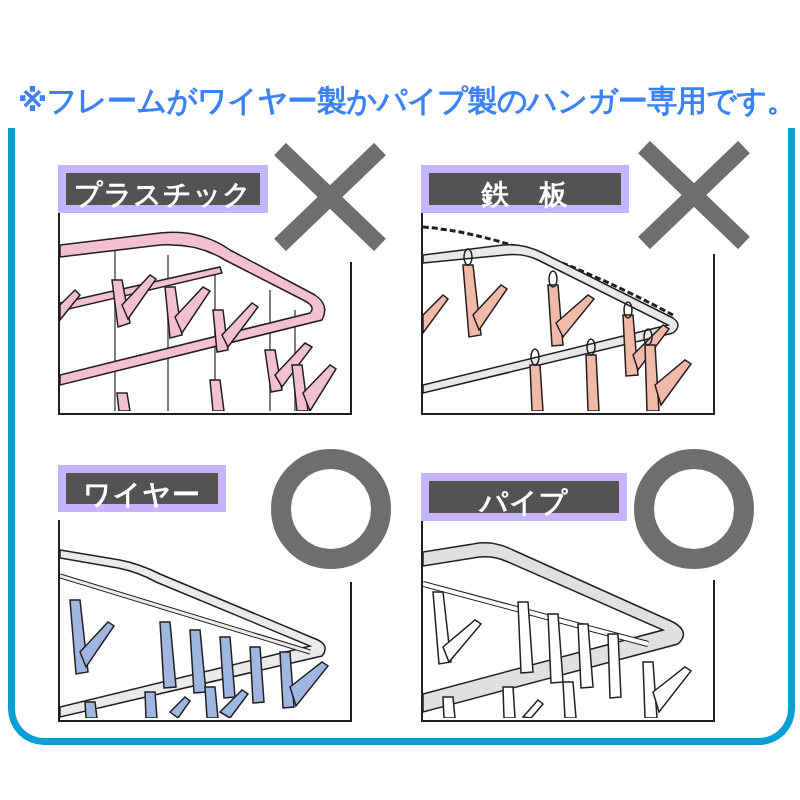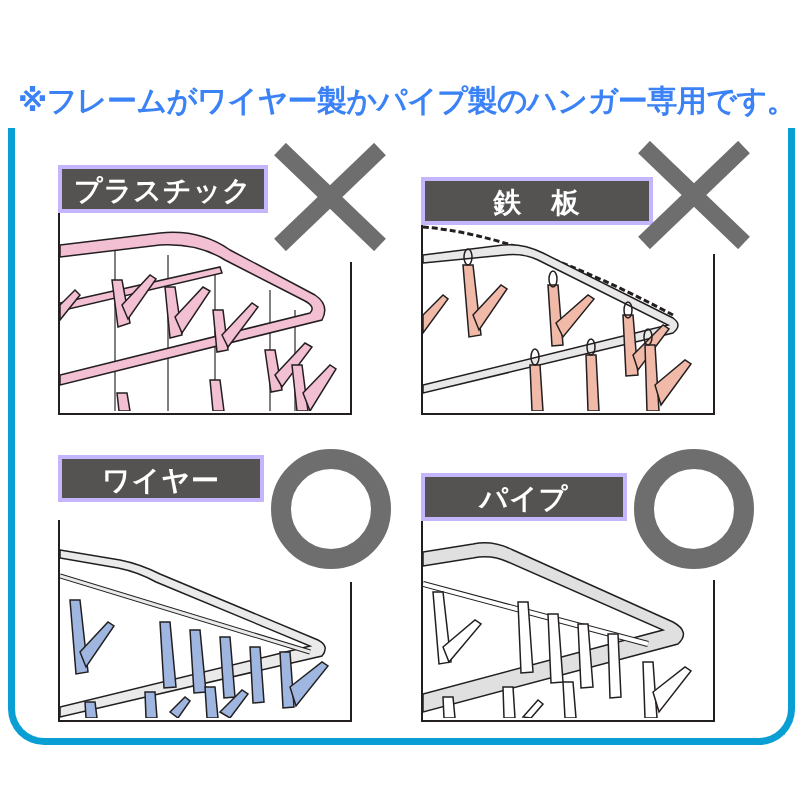--- a/index.html
+++ b/index.html
@@ -16,21 +16,21 @@
   .notice .line2 { padding-left: 36px; }
   .frame {
     position: absolute; left: 8px; top: 128px; width: 773px; height: 610px;
     border: 7px solid #0a9fd4; border-top: none;
     border-radius: 0 0 36px 36px;
   }
   .panel { position: absolute; }
   .label-box {
     position: absolute; background: #555352; color: #ffffff;
     font-weight: bold; font-size: 28px; line-height: 44px; text-align: center;
-    border: 4px solid #c4b5fd; box-sizing: border-box;
+    border: 8px solid #c4b5fd; box-sizing: border-box;
     letter-spacing: 1px;
   }
   .illus-frame {
     position: absolute; border-left: 2px solid #231f20; border-bottom: 2px solid #231f20;
   }
   .illus-right {
     position: absolute; width: 2px; background: #231f20;
   }
   .mark { position: absolute; }
   svg { display: block; }
@@ -99,21 +99,21 @@
       <path d="M232,170 L262,145 L268,149 L238,190 Z" fill="#f0b9a8"></path>
       <path d="M0,100 L20,80 L25,84 L0,118 Z" fill="#f0b9a8"></path>
       <ellipse cx="45" cy="42" rx="4" ry="8" fill="none"></ellipse>
       <ellipse cx="130" cy="64" rx="4" ry="8" fill="none"></ellipse>
       <ellipse cx="205" cy="95" rx="4" ry="8" fill="none"></ellipse>
       <ellipse cx="225" cy="122" rx="4" ry="8" fill="none"></ellipse>
       <ellipse cx="168" cy="132" rx="4" ry="8" fill="none"></ellipse>
       <ellipse cx="112" cy="142" rx="4" ry="8" fill="none"></ellipse>
     </g>
   </svg>
-  <div class="label-box" style="left:421px; top:177px; width:232px; height:48px;">鉄　板</div>
+  <div class="label-box" style="left:421px; top:165px; width:208px; height:48px;">鉄　板</div>
   <svg class="mark" style="left:638px; top:141px;" width="112" height="108" viewBox="0 0 112 108">
     <g stroke="#6e6e6e" stroke-width="17" stroke-linecap="butt">
       <line x1="6" y1="6" x2="106" y2="102"></line>
       <line x1="106" y1="6" x2="6" y2="102"></line>
     </g>
   </svg>
 </div>
 
 <div class="panel">
   <div class="illus-frame" style="left:58px; top:520px; width:292px; height:200px;"></div>
@@ -131,21 +131,21 @@
       <path d="M190,125 L200,125 L204,180 L193,181 Z" fill="#9fb6e0"></path>
       <path d="M220,130 L230,130 L234,185 L223,186 Z" fill="#9fb6e0"></path>
       <path d="M230,165 L262,140 L268,144 L236,184 Z" fill="#9fb6e0"></path>
       <path d="M25,180 L35,180 L37,196 L26,196 Z" fill="#9fb6e0"></path>
       <path d="M85,170 L95,170 L97,196 L86,196 Z" fill="#9fb6e0"></path>
       <path d="M145,165 L155,165 L158,196 L147,196 Z" fill="#9fb6e0"></path>
       <path d="M110,190 L125,175 L130,179 L118,196 Z" fill="#9fb6e0"></path>
       <path d="M160,190 L182,168 L188,172 L170,196 Z" fill="#9fb6e0"></path>
     </g>
   </svg>
-  <div class="label-box" style="left:58px; top:455px; width:206px; height:47px;">ワイヤー</div>
+  <div class="label-box" style="left:58px; top:465px; width:168px; height:47px;">ワイヤー</div>
   <svg class="mark" style="left:270px; top:448px;" width="122" height="122" viewBox="0 0 122 122">
     <circle cx="61" cy="61" r="50" fill="none" stroke="#6e6e6e" stroke-width="20"></circle>
   </svg>
 </div>
 
 <div class="panel">
   <div class="illus-frame" style="left:421px; top:520px; width:292px; height:200px;"></div>
   <div class="illus-right" style="left:713px; top:580px; height:142px;"></div>
   <svg style="position:absolute; left:423px; top:522px;" width="290" height="196" viewBox="0 0 290 196">
     <g stroke="#231f20" stroke-width="1.5">

